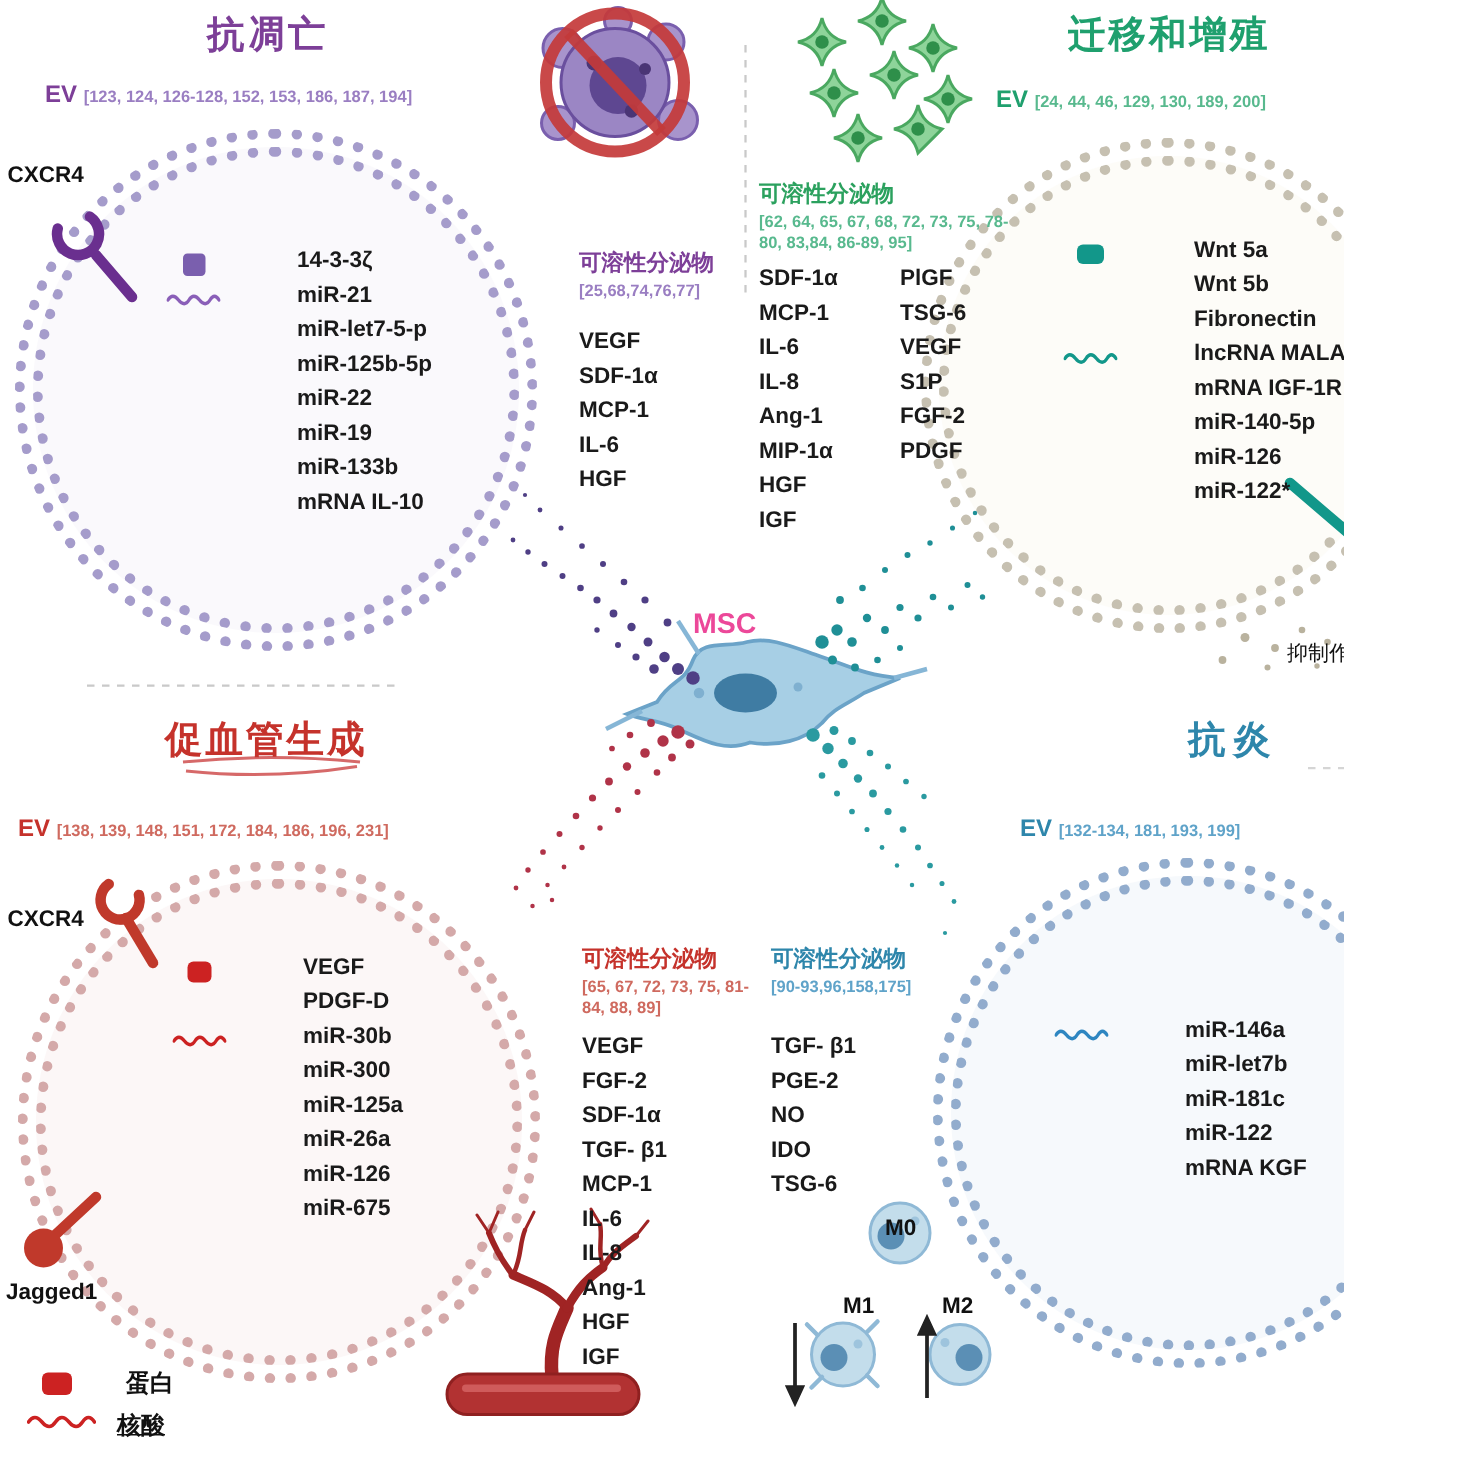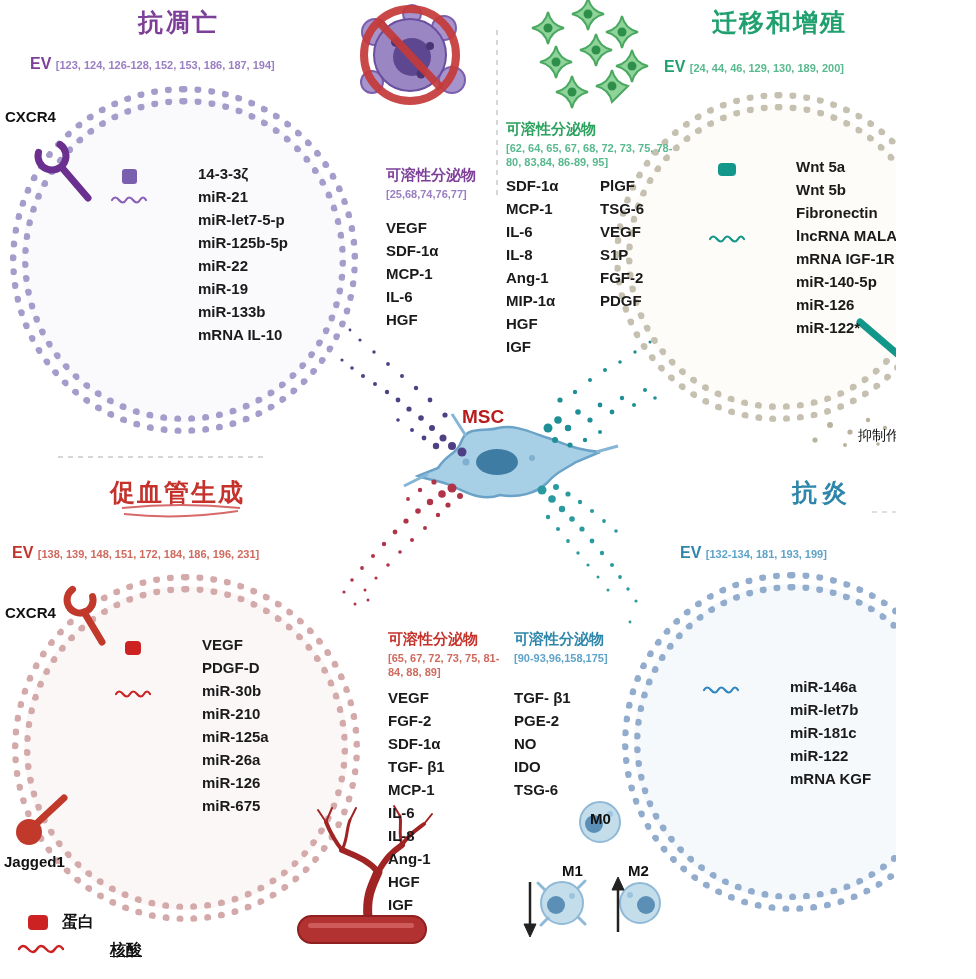--- a/index.html
+++ b/index.html
@@ -27,21 +27,21 @@
 
   .sol { position:absolute; z-index:3; }
   .sol-title { font-size:15px; font-weight:bold; }
   .sol-refs { font-size:11px; font-weight:600; line-height:14px; margin-top:2px; }
   .sol-items div { font-size:15px; font-weight:bold; color:#1a1a1a; height:23px; white-space:nowrap; }
   .sol-cols { display:flex; gap:10px; }
   .sol-cols .col div { font-size:15px; font-weight:bold; color:#1a1a1a; height:23px; white-space:nowrap; }
 
   .rlabel { position:absolute; z-index:3; font-size:15px; font-weight:bold; color:#111; white-space:nowrap; }
   .note { position:absolute; z-index:3; font-size:14px; color:#111; white-space:nowrap; }
-  .msc-label { position:absolute; z-index:3; font-size:19px; font-weight:bold; color:#b91c1c; }
+  .msc-label { position:absolute; z-index:3; font-size:19px; font-weight:bold; color:#ec4899; }
 
   .legend-row { position:absolute; z-index:3; display:flex; align-items:center; gap:14px; }
   .legend-row .ltxt { font-size:16px; font-weight:bold; color:#111; }
 
   .watermark { position:absolute; z-index:4; display:flex; align-items:center; gap:9px;
                background:rgba(255,255,255,0.85); border-radius:6px; padding:3px 10px; }
   .watermark .wicon { width:28px; height:28px; border-radius:50%; background:#8a8a8a; position:relative; }
   .watermark .wicon::after { content:""; position:absolute; left:7px; top:9px; width:14px; height:7px;
                border-bottom:3px solid #fff; border-radius:0 0 8px 8px; }
   .watermark .wtxt { font-size:17px; font-weight:bold; color:#8f8f8f; white-space:nowrap; }
@@ -436,21 +436,21 @@
     <div class="vrow">
         <span class="ic">
           <svg width="36" height="12" viewBox="0 0 36 12">
             <path d="M1 6 Q4 1 8 6 T15 6 T22 6 T29 6 T35 6" fill="none" stroke="#cc2222" stroke-width="2.2" stroke-linecap="round"></path>
           </svg>
         </span>
         <span class="txt">miR-30b</span>
       </div>
     <div class="vrow">
         <span class="ic"></span>
-        <span class="txt">miR-210</span>
+        <span class="txt">miR-300</span>
       </div>
     <div class="vrow">
         <span class="ic"></span>
         <span class="txt">miR-125a</span>
       </div>
     <div class="vrow">
         <span class="ic"></span>
         <span class="txt">miR-26a</span>
       </div>
     <div class="vrow">
@@ -555,23 +555,23 @@
       <div>TSG-6</div>
     </div>
   </div>
 
   <div class="rlabel" style="left:590px; top:786px;margin-top:24px;">M0</div>
   <div class="rlabel" style="left:562px; top:862px;">M1</div>
   <div class="rlabel" style="left:628px; top:862px;">M2</div>
 
   <div class="legend-row" style="left:28px; top:912px;">
     <span class="sq red" style="width:20px; height:15px;"></span>
-    <span class="ltxt" style="">蛋白</span>
+    <span class="ltxt" style="margin-left:22px;">蛋白</span>
   </div>
   <div class="legend-row" style="left:18px; top:940px;">
     <span><svg width="46" height="14" viewBox="0 0 46 14">
           <path d="M1 7 Q5 1 10 7 T19 7 T28 7 T37 7 T45 7" fill="none" stroke="#cc2222" stroke-width="2.4" stroke-linecap="round"></path>
         </svg></span>
-    <span class="ltxt" style="margin-left:32px;text-decoration:underline;">核酸</span>
+    <span class="ltxt" style="margin-left:0;text-decoration:underline;">核酸</span>
   </div>
 
 
 </div>
 
 </body></html>

